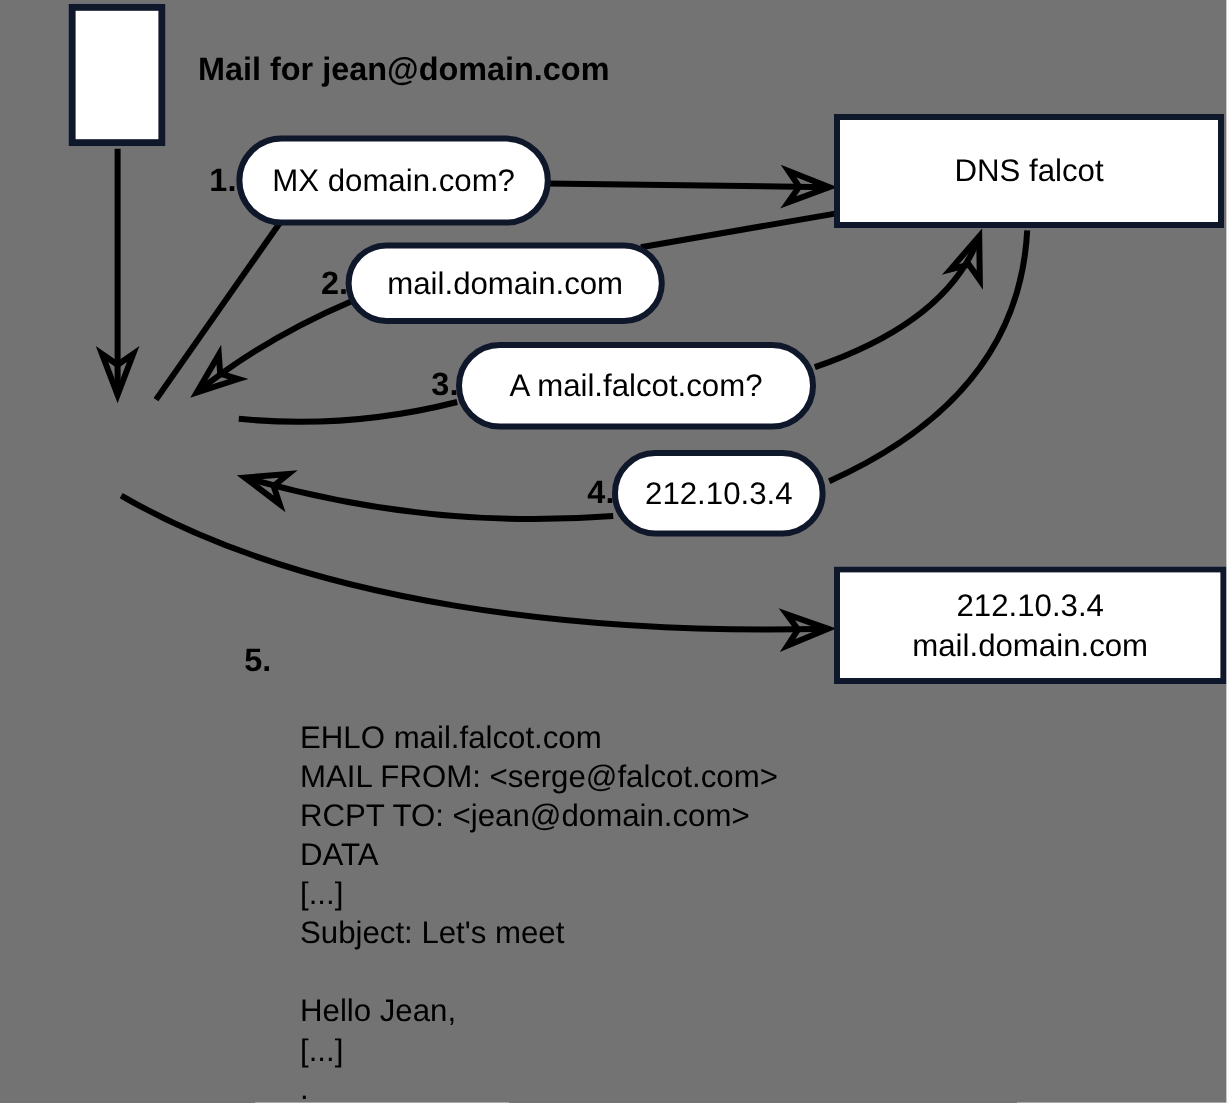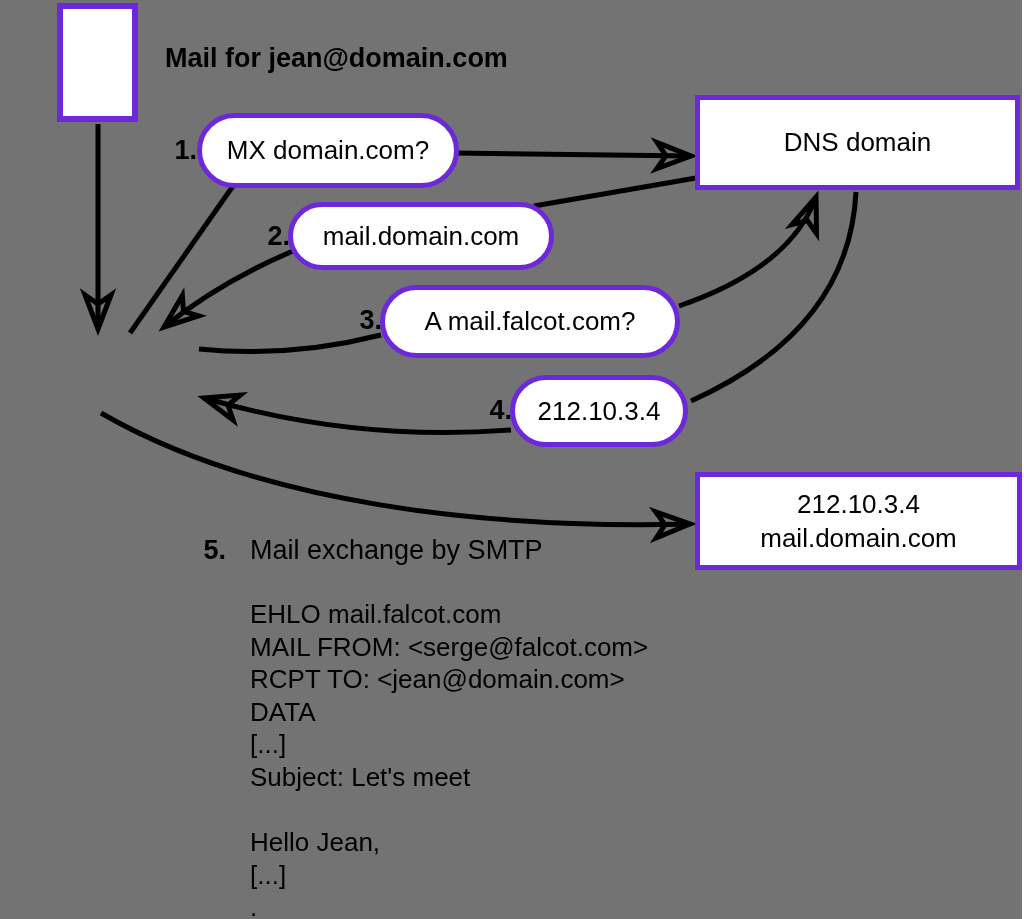--- a/index.html
+++ b/index.html
@@ -7,21 +7,21 @@
     position:relative; width:1022px; height:919px; background:#737373;
     font-family:Liberation Sans, sans-serif; color:#000000;
     overflow:hidden;
   }
   .wires { position:absolute; left:0; top:0; width:1024px; height:919px; }
   .wires path { fill:none; stroke:#000000; stroke-width:5; }
   marker { overflow:visible; }
 
   .node {
     position:absolute; box-sizing:border-box; background:#ffffff;
-    border:5px solid #6d28d9; display:flex; align-items:center; justify-content:center;
+    border:5px solid #0f172a; display:flex; align-items:center; justify-content:center;
     font-size:26px; text-align:center;
   }
   .pill { border-radius:40px; }
   .twoline { flex-direction:column; line-height:34px; }
 
   .title { position:absolute; font-size:27px; font-weight:bold; white-space:nowrap; }
   .num   { position:absolute; width:50px; font-size:27px; font-weight:bold; text-align:right; white-space:nowrap; }
   .steplabel { position:absolute; font-size:27px; white-space:nowrap; }
   .smtp  { position:absolute; font-size:26px; line-height:32.6px; white-space:pre-line; }
 </style>
@@ -47,21 +47,21 @@
     <path d="M511,430 Q355,442 204,398" marker-end="url(#arw)"></path>
     <path d="M101,413 C260,505 490,529 690,524" marker-end="url(#arw)"></path>
   </svg>
 
   <div class="node" style="left:57px; top:3px; width:81px; height:119px; border-width:6px;"></div>
 
   <div class="title" style="left:165px; top:43px;">Mail for jean@domain.com</div>
 
 
   <div class="node" style="left:695px; top:95px; width:325px; height:95px;">
-    <span>DNS domain</span>
+    <span>DNS falcot</span>
   </div>
 
   <div class="node twoline" style="left:695px; top:472px; width:327px; height:98px;">
     <span>212.10.3.4</span>
     <span>mail.domain.com</span>
   </div>
 
   <div class="node pill" style="left:197px; top:113px; width:262px; height:75px;">
     <span>MX domain.com?</span>
   </div>
@@ -73,21 +73,20 @@
   </div>
   <div class="node pill" style="left:510px; top:375px; width:178px; height:72px;">
     <span>212.10.3.4</span>
   </div>
 
   <div class="num" style="left:147px; top:135px;">1.</div>
   <div class="num" style="left:240px; top:221px;">2.</div>
   <div class="num" style="left:332px; top:305px;">3.</div>
   <div class="num" style="left:462px; top:395px;">4.</div>
   <div class="num" style="left:176px; top:535px;">5.</div>
-  <div class="steplabel" style="left:250px; top:535px;">Mail exchange by SMTP</div>
 
   <div class="smtp" style="left:250px; top:598px;">EHLO mail.falcot.com
 MAIL FROM: &lt;serge@falcot.com&gt;
 RCPT TO: &lt;jean@domain.com&gt;
 DATA
 [...]
 Subject: Let's meet
 
 Hello Jean,
 [...]

